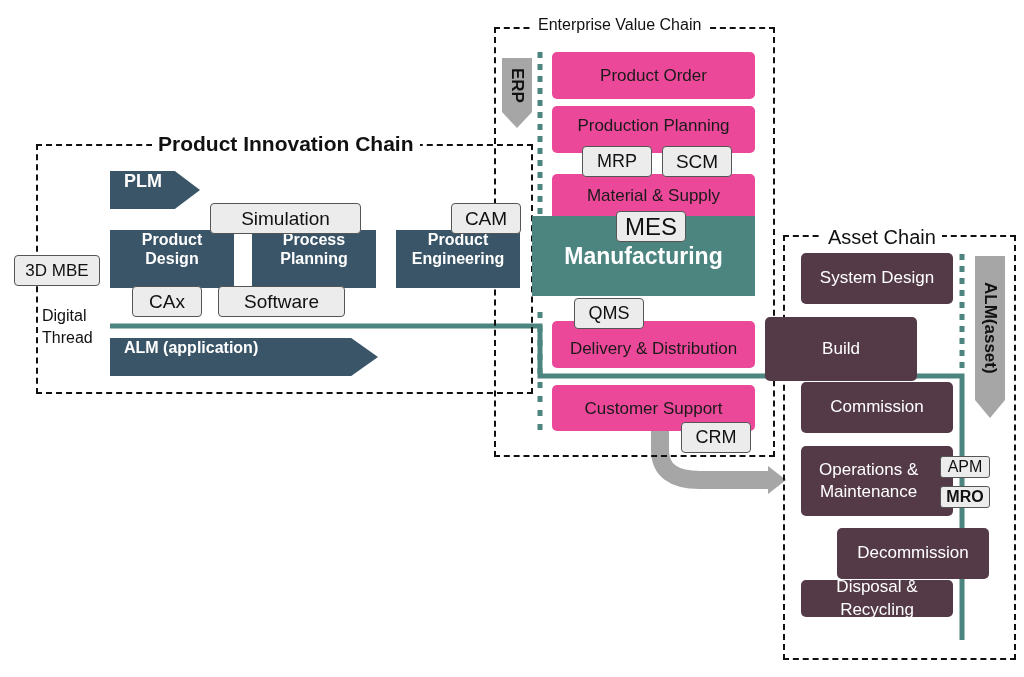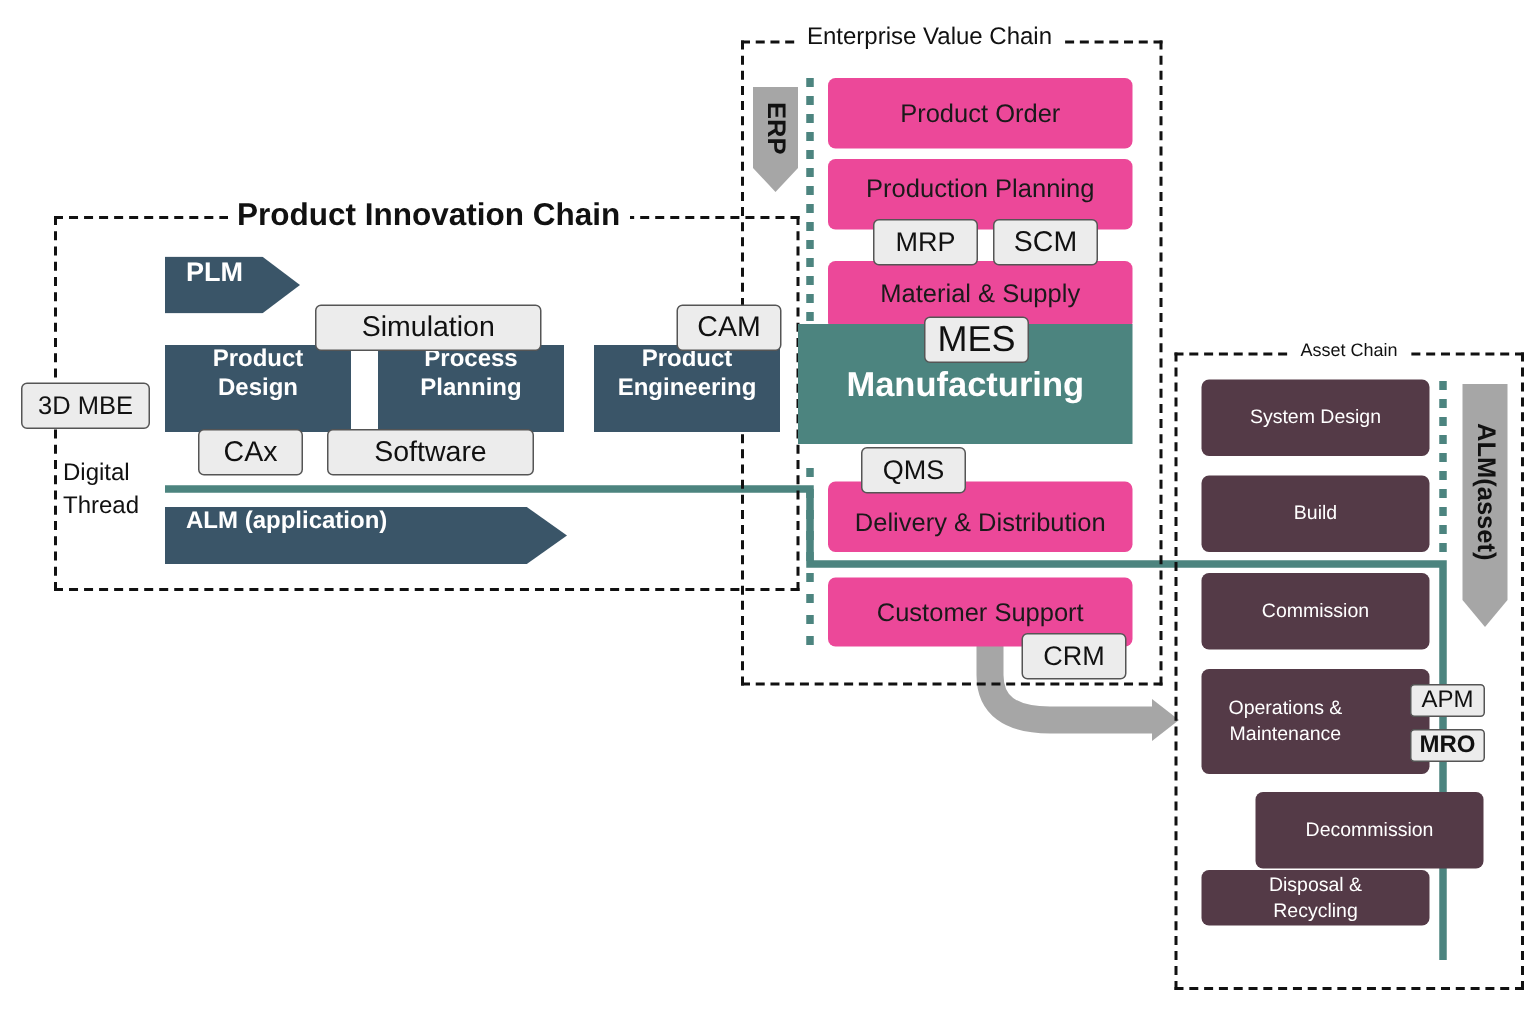--- a/index.html
+++ b/index.html
@@ -3,21 +3,21 @@
 <meta charset="utf-8">
 <style>
   html, body { margin:0; padding:0; background:#ffffff; }
   body { width:1024px; height:677px; position:relative; overflow:hidden;
          font-family:"Liberation Sans", "DejaVu Sans", sans-serif; }
   .abs { position:absolute; box-sizing:border-box; }
   .dash { border:2px dashed #111; }
   .title { position:absolute; background:#fff; color:#111; white-space:nowrap; padding:0 6px; }
   .navy { background:#3a5568; color:#fff; font-weight:bold; display:flex; align-items:flex-start; justify-content:center; text-align:center; line-height:1.2; }
   .gray { background:#ec4899; color:#1a1a1a; border-radius:5px; display:flex; align-items:center; justify-content:center; text-align:center; font-size:17px; }
-  .plum { background:#543a47; color:#fff; border-radius:5px; display:flex; align-items:center; justify-content:center; text-align:center; font-size:13px; line-height:1.3; }
+  .plum { background:#543a47; color:#fff; border-radius:5px; display:flex; align-items:center; justify-content:center; text-align:center; font-size:17px; line-height:1.3; }
   .tag { background:#ececec; border:1px solid #555; border-radius:4px; color:#111; display:flex; align-items:center; justify-content:center; font-size:19px; z-index:5; }
   .teal { background:#4c847f; }
   svg.overlay { position:absolute; left:0; top:0; pointer-events:none; }
 </style>
 </head>
 <body>
 
 <svg class="overlay" width="1024" height="677">
 
   <path d="M110 326 L540 326 L540 376 L962 376 L962 640" fill="none" stroke="#4c847f" stroke-width="5"></path>
@@ -35,21 +35,21 @@
   <polygon points="975,256 1005,256 1005,400 990,418 975,400" fill="#a6a6a6"></polygon>
 </svg>
 
 <div class="abs dash" style="left:36px; top:144px; width:497px; height:250px;"></div>
 <div class="title" style="left:152px; top:132px; font-size:21px; font-weight:bold;">Product Innovation Chain</div>
 
 <div class="abs dash" style="left:494px; top:27px; width:281px; height:430px;"></div>
 <div class="title" style="left:532px; top:16px; font-size:16px;">Enterprise Value Chain</div>
 
 <div class="abs dash" style="left:783px; top:235px; width:233px; height:425px;"></div>
-<div class="title" style="left:822px; top:226px; font-size:12px;margin-left:39px;">Asset Chain</div>
+<div class="title" style="left:822px; top:226px; font-size:20px;">Asset Chain</div>
 
 <div class="abs navy" style="left:110px; top:171px; width:90px; height:38px; justify-content:flex-start; padding-left:14px; font-size:18px; clip-path:polygon(0 0,72% 0,100% 50%,72% 100%,0 100%);">
   <span>PLM</span>
 </div>
 
 <div class="abs navy" style="left:110px; top:230px; width:124px; height:58px; font-size:16px; white-space:pre-line;">
   <span>Product
 Design</span>
 </div>
 
@@ -59,21 +59,21 @@
 </div>
 
 <div class="abs navy" style="left:396px; top:230px; width:124px; height:58px; font-size:16px; white-space:pre-line;">
   <span>Product
 Engineering</span>
 </div>
 
 <div class="abs tag" style="left:210px; top:203px; width:151px; height:31px;">Simulation</div>
 <div class="abs tag" style="left:451px; top:203px; width:70px; height:31px;">CAM</div>
 <div class="abs tag" style="left:132px; top:286px; width:70px; height:31px;">CAx</div>
-<div class="abs tag" style="left:218px; top:286px; width:138px; height:31px;">Software</div>
+<div class="abs tag" style="left:218px; top:286px; width:127px; height:31px;">Software</div>
 <div class="abs tag" style="left:14px; top:255px; width:86px; height:31px; font-size:17px;">3D MBE</div>
 
 <div class="abs" style="left:42px; top:305px; font-size:16px; line-height:1.35; color:#111; white-space:pre-line; background:#fff; padding-right:2px;">Digital
 Thread</div>
 
 <div class="abs navy" style="left:110px; top:338px; width:268px; height:38px; justify-content:flex-start; padding-left:14px; font-size:16px; clip-path:polygon(0 0,90% 0,100% 50%,90% 100%,0 100%);">
   <span>ALM (application)</span>
 </div>
 
 <div class="abs" style="left:503px; top:60px; width:28px; height:50px; writing-mode:vertical-rl; font-weight:bold; font-size:17px; color:#111; display:flex; align-items:center; justify-content:center;">ERP</div>
@@ -86,21 +86,21 @@
 <div class="abs tag" style="left:616px; top:211px; width:70px; height:31px; font-size:24px;">MES</div>
 <div class="abs teal" style="left:532px; top:216px; width:223px; height:80px; display:flex; align-items:center; justify-content:center; color:#fff; font-weight:bold; font-size:23px;">
   <span>Manufacturing</span>
 </div>
 <div class="abs tag" style="left:574px; top:298px; width:70px; height:31px; font-size:18px;">QMS</div>
 <div class="abs gray" style="left:552px; top:321px; width:203px; height:47px; padding-top:8px;">Delivery &amp; Distribution</div>
 <div class="abs gray" style="left:552px; top:385px; width:203px; height:46px; align-items:flex-start; padding-top:14px;">Customer Support</div>
 <div class="abs tag" style="left:681px; top:422px; width:70px; height:31px; font-size:18px;">CRM</div>
 
 <div class="abs plum" style="left:801px; top:253px; width:152px; height:51px;">System Design</div>
-<div class="abs plum" style="left:801px; top:317px; width:152px; height:51px;">Build</div>
+<div class="abs plum" style="left:765px; top:317px; width:152px; height:64px;">Build</div>
 <div class="abs plum" style="left:801px; top:382px; width:152px; height:51px;">Commission</div>
 <div class="abs plum" style="left:801px; top:446px; width:152px; height:70px; white-space:pre-line; justify-content:flex-start; padding-left:18px; text-align:center;">Operations &amp;
 Maintenance</div>
 <div class="abs tag" style="left:940px; top:456px; width:50px; height:22px; font-size:16px; border-radius:3px;">APM</div>
 <div class="abs tag" style="left:940px; top:486px; width:50px; height:22px; font-size:16px; border-radius:3px;font-weight:bold;">MRO</div>
 <div class="abs plum" style="left:801px; top:528px; width:152px; height:51px;margin-left:36px;">Decommission</div>
 <div class="abs plum" style="left:801px; top:580px; width:152px; height:37px; white-space:pre-line;">Disposal &amp;
 Recycling</div>
 
 <div class="abs" style="left:975px; top:258px; width:30px; height:140px; writing-mode:vertical-rl; font-weight:bold; font-size:17px; color:#111; display:flex; align-items:center; justify-content:center;">ALM(asset)</div>

